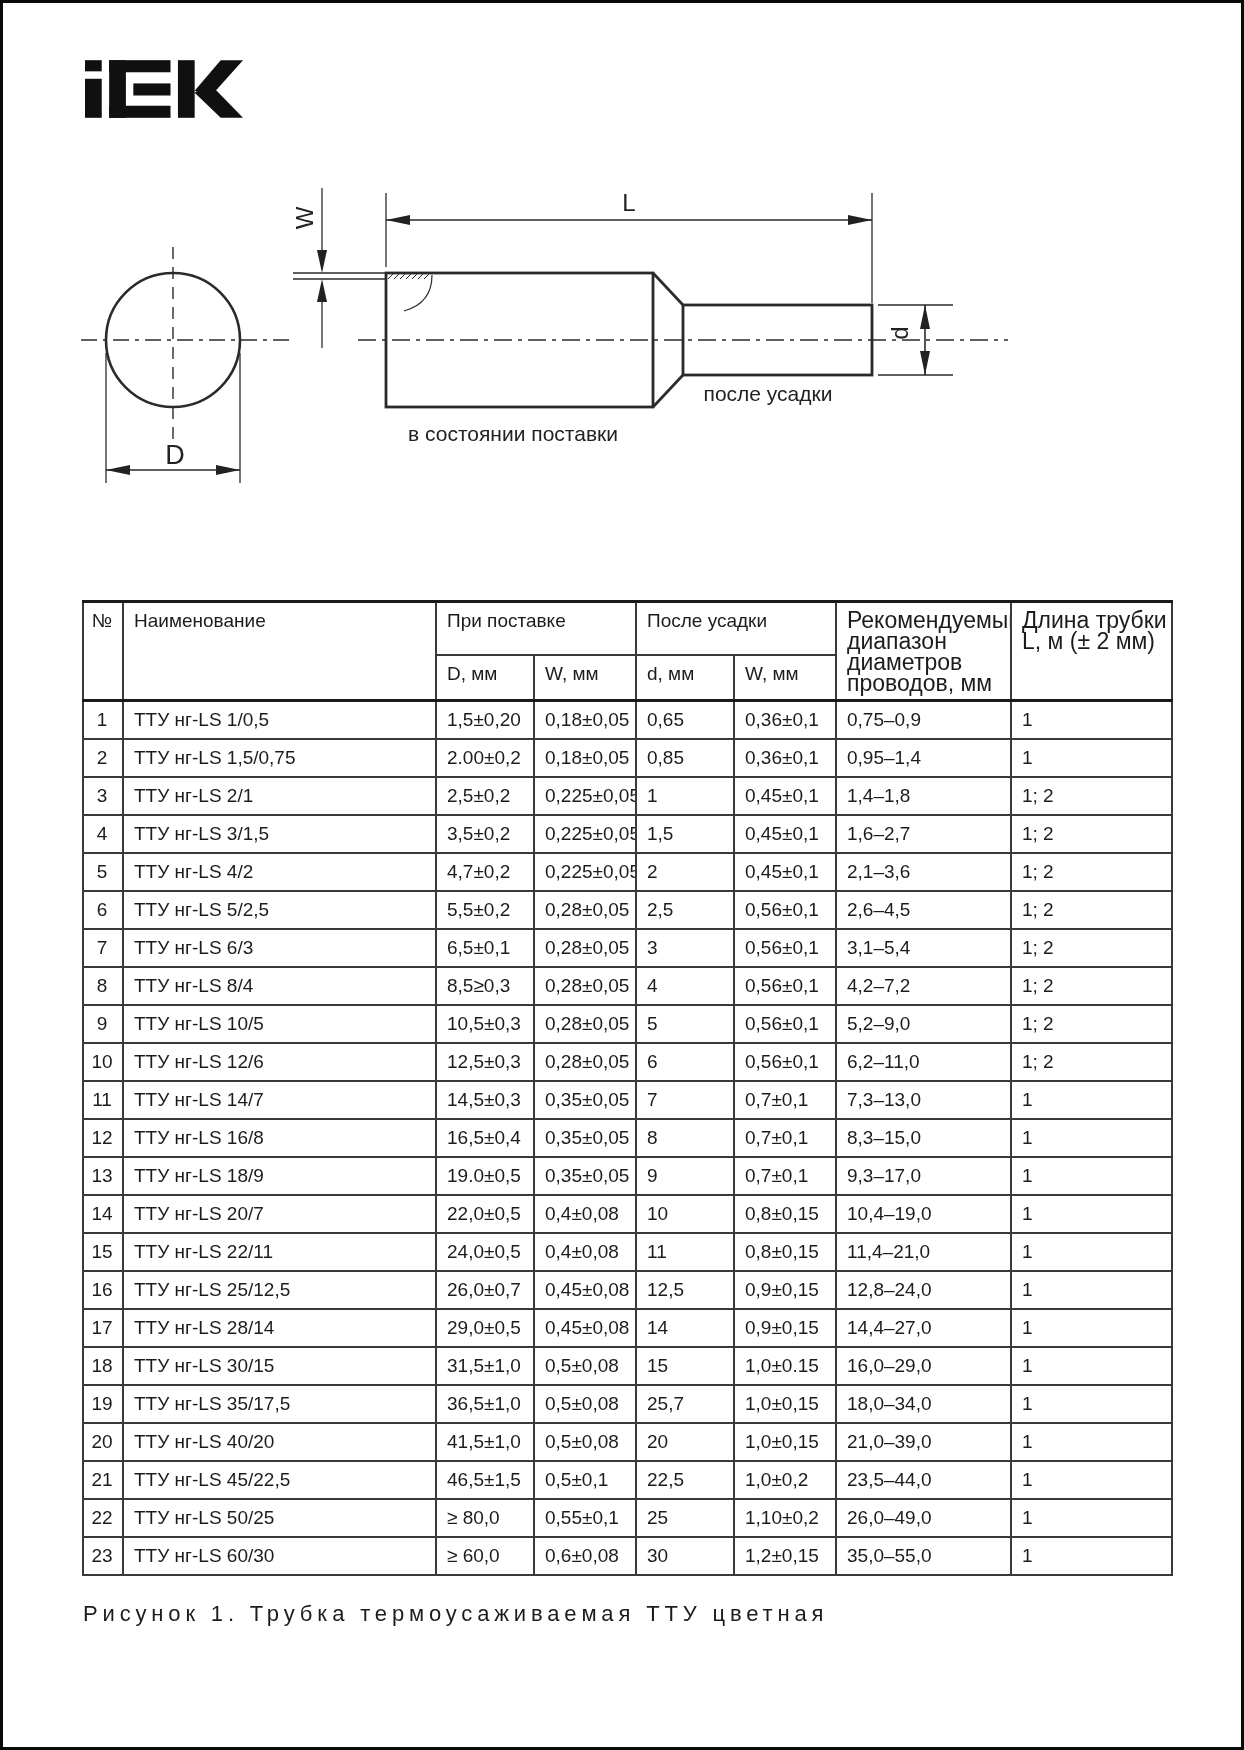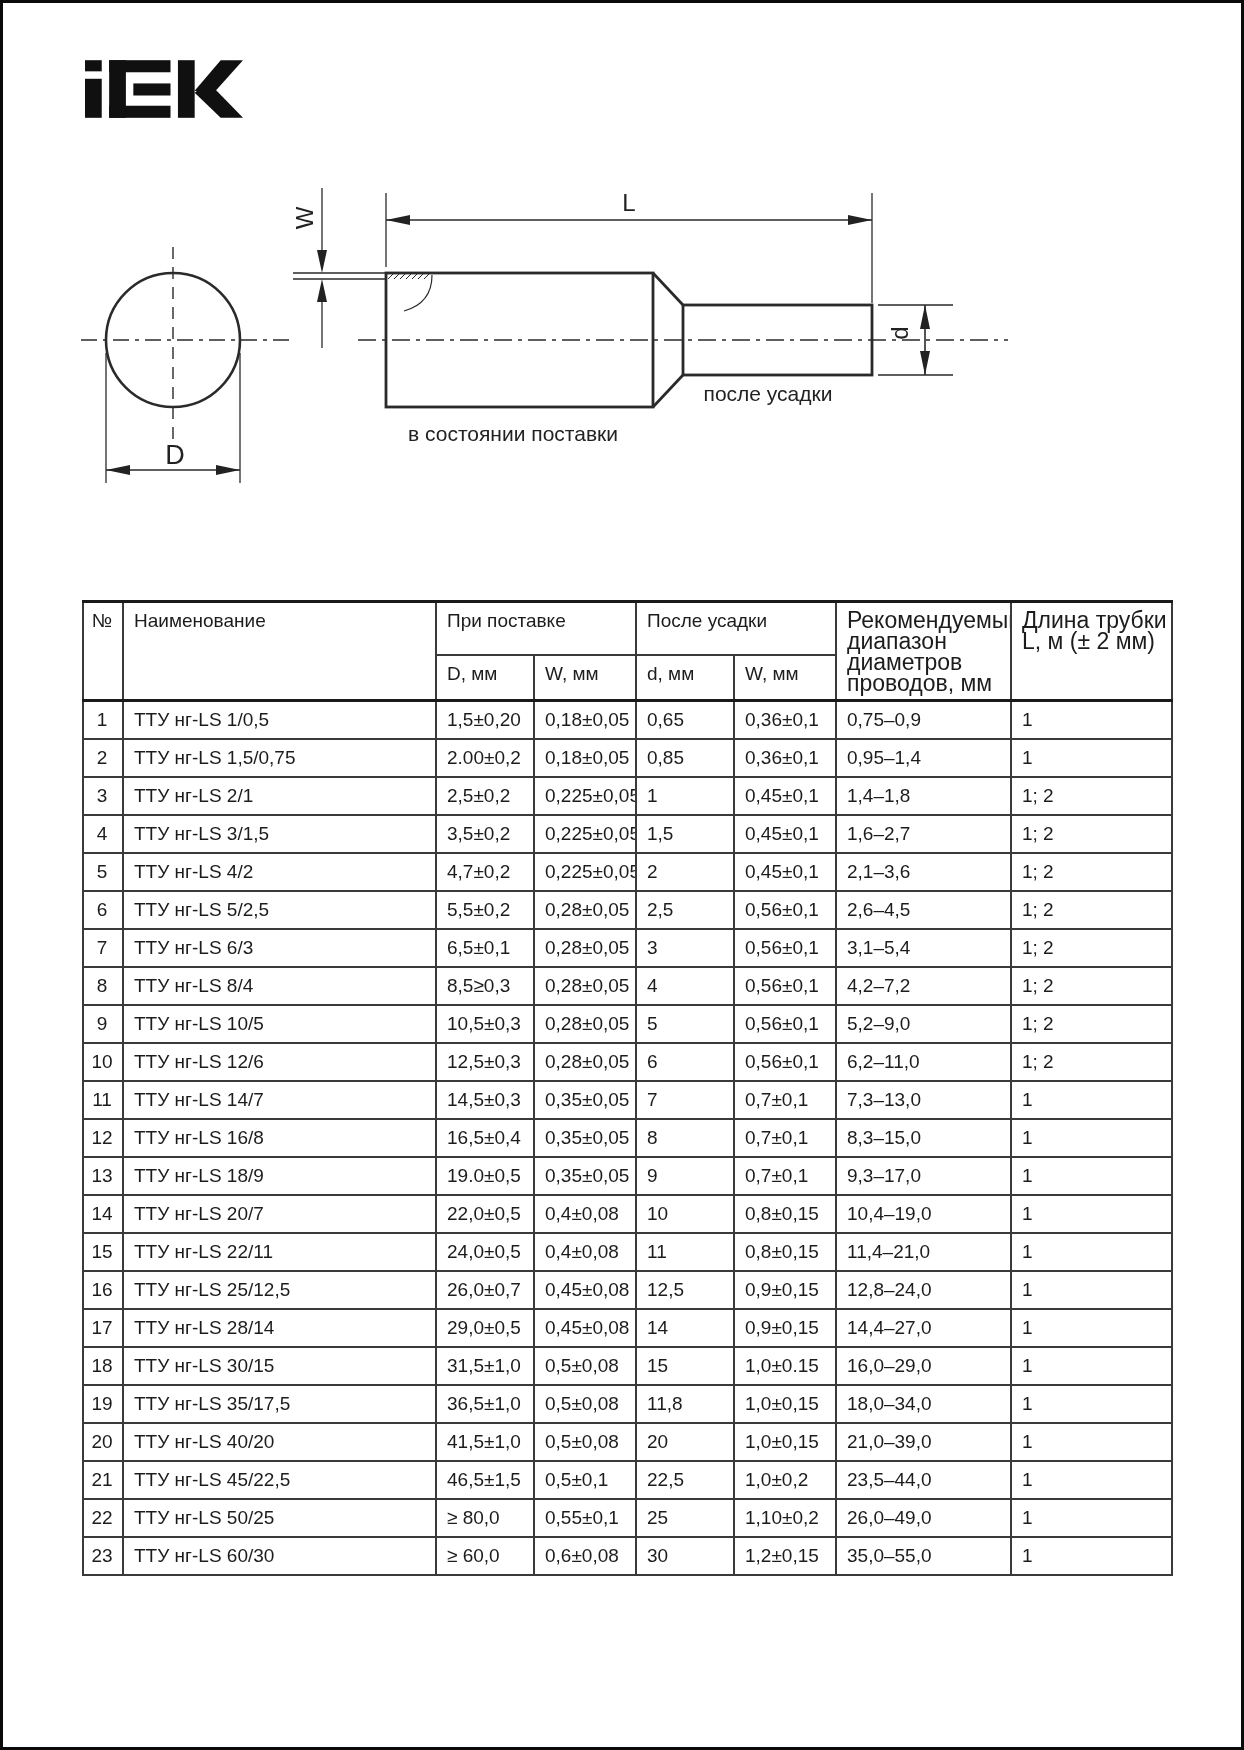--- a/index.html
+++ b/index.html
@@ -350,21 +350,21 @@
           <td>15</td>
           <td>1,0±0.15</td>
           <td>16,0–29,0</td>
           <td>1</td>
         </tr>
         <tr>
           <td class="col-num">19</td>
           <td>ТТУ нг-LS 35/17,5</td>
           <td>36,5±1,0</td>
           <td>0,5±0,08</td>
-          <td>11,8</td>
+          <td>25,7</td>
           <td>1,0±0,15</td>
           <td>18,0–34,0</td>
           <td>1</td>
         </tr>
         <tr>
           <td class="col-num">20</td>
           <td>ТТУ нг-LS 40/20</td>
           <td>41,5±1,0</td>
           <td>0,5±0,08</td>
           <td>20</td>
@@ -398,14 +398,15 @@
           <td>≥ 60,0</td>
           <td>0,6±0,08</td>
           <td>30</td>
           <td>1,2±0,15</td>
           <td>35,0–55,0</td>
           <td>1</td>
         </tr>
       </tbody>
   </table>
 
+  <div class="caption">Рисунок 1. Трубка термоусаживаемая ТТУ цветная</div>
 
 </div>
 
 </body></html>

